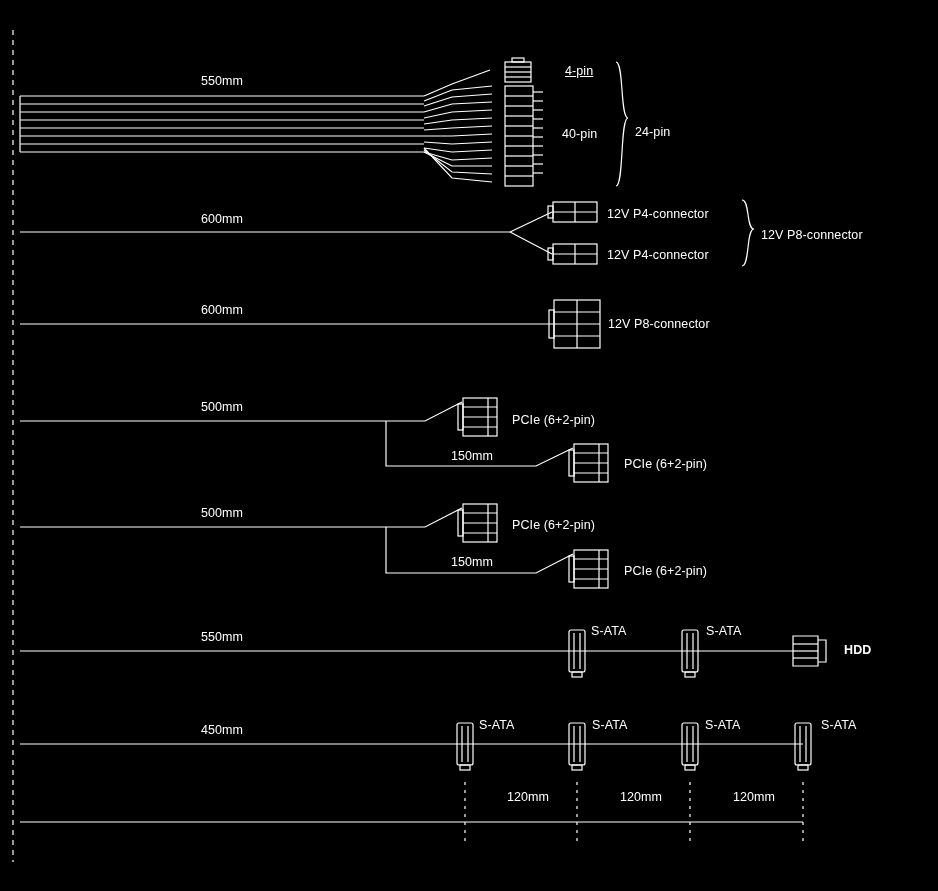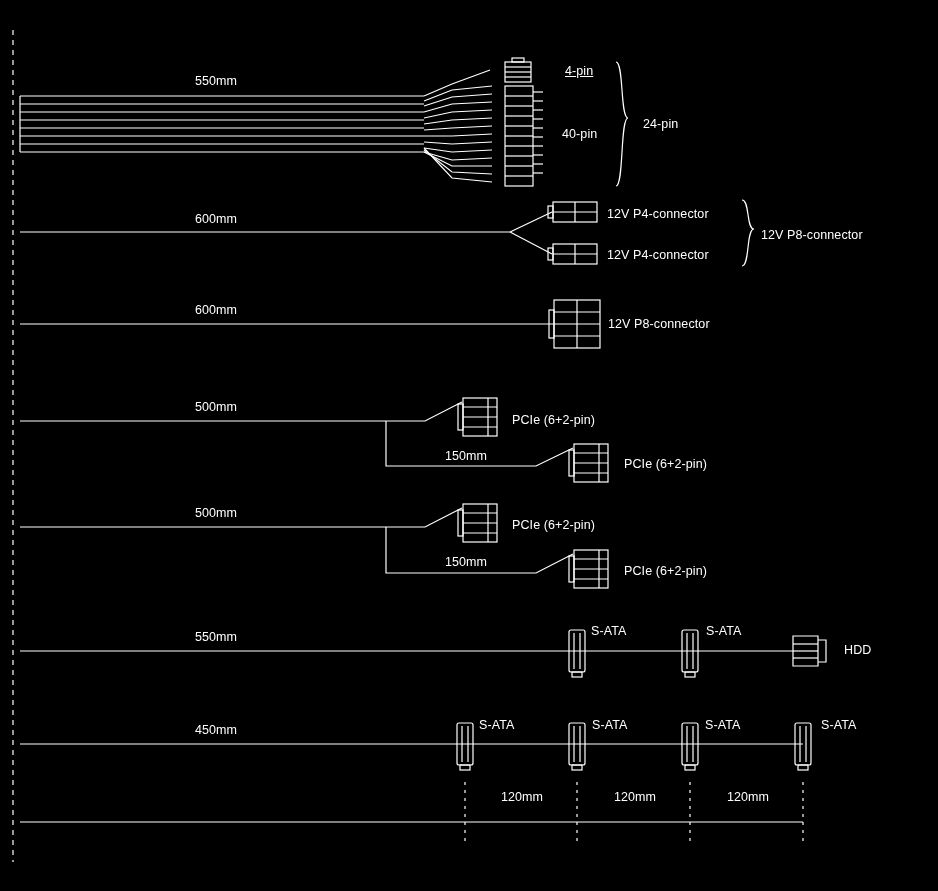--- a/index.html
+++ b/index.html
@@ -29,25 +29,26 @@
   }
   .lbl {
     position: absolute;
     font-size: 12.5px;
     color: #ffffff;
     white-space: nowrap;
     line-height: 1;
     letter-spacing: 0.1px;
   }
   .lbl.bold {
-    font-weight: normal;
+    font-weight: bold;
     padding-left: 12px;
   }
   .lbl.center {
     transform: translateX(-50%);
+    margin-left: 6px;
   }
 </style>
 </head>
 <body>
 
 <div id="stage">
 
   <svg class="diagram" viewBox="0 0 938 891">
     <g fill="none" stroke="#ffffff" stroke-width="1.2" shape-rendering="geometricPrecision">
 
@@ -214,21 +215,21 @@
       <line x1="803" y1="782" x2="803" y2="842" stroke-dasharray="3 5"></line>
 
       <line x1="20" y1="822" x2="803" y2="822"></line>
 
     </g>
   </svg>
 
   <div class="lbl center" style="left:216px; top:75px;">550mm</div>
   <div class="lbl" style="left:565px; top:65px;text-decoration:underline;">4-pin</div>
   <div class="lbl" style="left:562px; top:128px;">40-pin</div>
-  <div class="lbl" style="left:635px; top:118px;margin-left:8px;">24-pin</div>
+  <div class="lbl" style="left:635px; top:126px;">24-pin</div>
 
   <div class="lbl center" style="left:216px; top:213px;">600mm</div>
   <div class="lbl" style="left:607px; top:208px;">12V P4-connector</div>
   <div class="lbl" style="left:607px; top:249px;">12V P4-connector</div>
   <div class="lbl" style="left:761px; top:229px;">12V P8-connector</div>
 
   <div class="lbl center" style="left:216px; top:304px;">600mm</div>
   <div class="lbl" style="left:608px; top:318px;">12V P8-connector</div>
 
   <div class="lbl center" style="left:216px; top:401px;">500mm</div>

